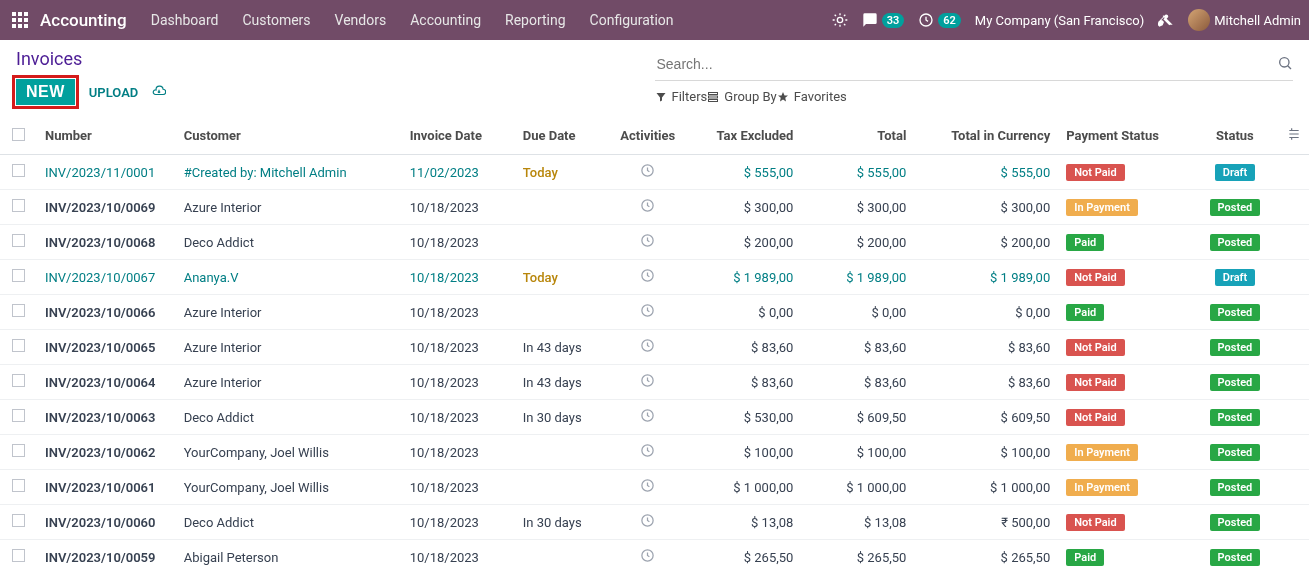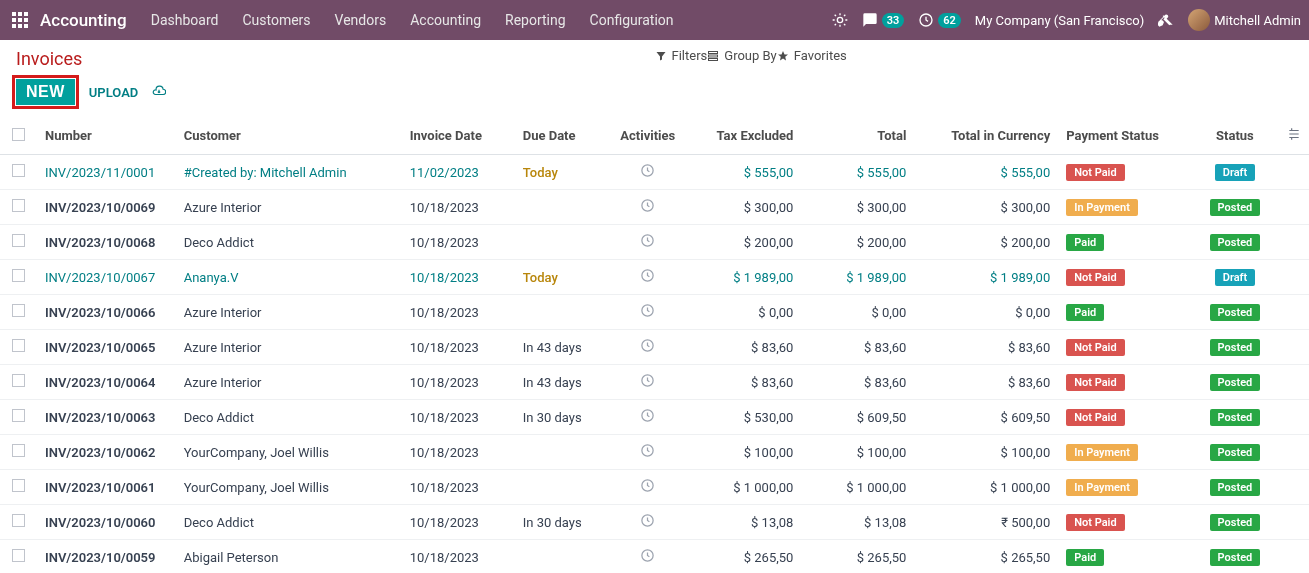--- a/index.html
+++ b/index.html
@@ -15,21 +15,21 @@
   .nav-right { display: flex; align-items: center; gap: 14px; margin-left: auto; }
   .nav-icon-btn { display: flex; align-items: center; gap: 4px; color: #fff; font-size: 13px; cursor: pointer; position: relative; }
   .badge { background: #00a09d; color: #fff; font-size: 11px; padding: 1px 5px; border-radius: 8px; font-weight: 600; }
   .badge-chat { background: #00a09d; }
   .company-name { color: #fff; font-size: 13px; }
   .avatar-img { width: 22px; height: 22px; border-radius: 50%; background: linear-gradient(135deg,#d4a574,#8b5a3c); display:inline-block; }
 
   
   .control-row { display: flex; align-items: flex-start; padding: 8px 16px 0 16px; }
   .control-left { flex: 1; }
-  .page-title { font-size: 18px; font-weight: 400; color: #b91c1c; margin-bottom: 10px; }
+  .page-title { font-size: 18px; font-weight: 400; color: #4c1d95; margin-bottom: 10px; }
   .toolbar-buttons { display: flex; align-items: center; gap: 14px; }
   .btn-new { background: #00a09d; color: #fff; border: none; padding: 4px 10px; font-size: 16px; font-weight: 600; letter-spacing: 0.5px; cursor: pointer; outline: 3px solid #d41b1b; outline-offset: 1px; }
   .btn-upload { color: #017e84; font-size: 13px; font-weight: 600; cursor: pointer; }
   .btn-cloud { color: #017e84; cursor: pointer; }
 
   .control-right { flex: 1; display: flex; flex-direction: column; align-items: stretch; }
   .search-wrap { display: flex; align-items: center; border-bottom: 1px solid #d8d8d8; padding: 4px 0; margin-bottom: 8px; }
   .search-input { flex: 1; border: none; outline: none; font-size: 14px; color: #6b7280; padding: 4px 2px; }
   .search-icon { color: #6b7280; cursor: pointer; }
   .search-toolbar { display: flex; align-items: center; }
@@ -146,20 +146,29 @@
       <button class="btn-new">NEW</button>
       <span class="btn-upload">UPLOAD</span>
       <span class="btn-cloud">
         <svg width="14" height="14" viewBox="0 0 24 24" fill="#017e84">
             <path d="M19 18H6a4 4 0 1 1 1-7.9A6 6 0 0 1 19 9a4 4 0 0 1 0 9zM12 10v5m0 0l-2-2m2 2l2-2" stroke="#017e84" stroke-width="2" fill="none"></path>
           </svg>
       </span>
     </div>
   </div>
   <div class="control-right">
+    <div class="search-wrap">
+      <input class="search-input" placeholder="Search..." style="">
+      <span class="search-icon">
+        <svg width="16" height="16" viewBox="0 0 24 24" fill="none" stroke="#6b7280" stroke-width="2">
+            <circle cx="11" cy="11" r="7"></circle>
+            <path d="M21 21l-5-5"></path>
+          </svg>
+      </span>
+    </div>
     <div class="search-toolbar">
       <span class="search-opt">
         <svg width="12" height="12" viewBox="0 0 24 24" fill="#4c4c4c">
             <path d="M3 4h18l-7 9v6l-4 2v-8z"></path>
           </svg>
         <span>Filters</span>
       </span>
       <span class="search-opt">
         <svg width="12" height="12" viewBox="0 0 24 24" fill="none" stroke="#4c4c4c" stroke-width="2">
             <rect x="3" y="3" width="18" height="4"></rect>

